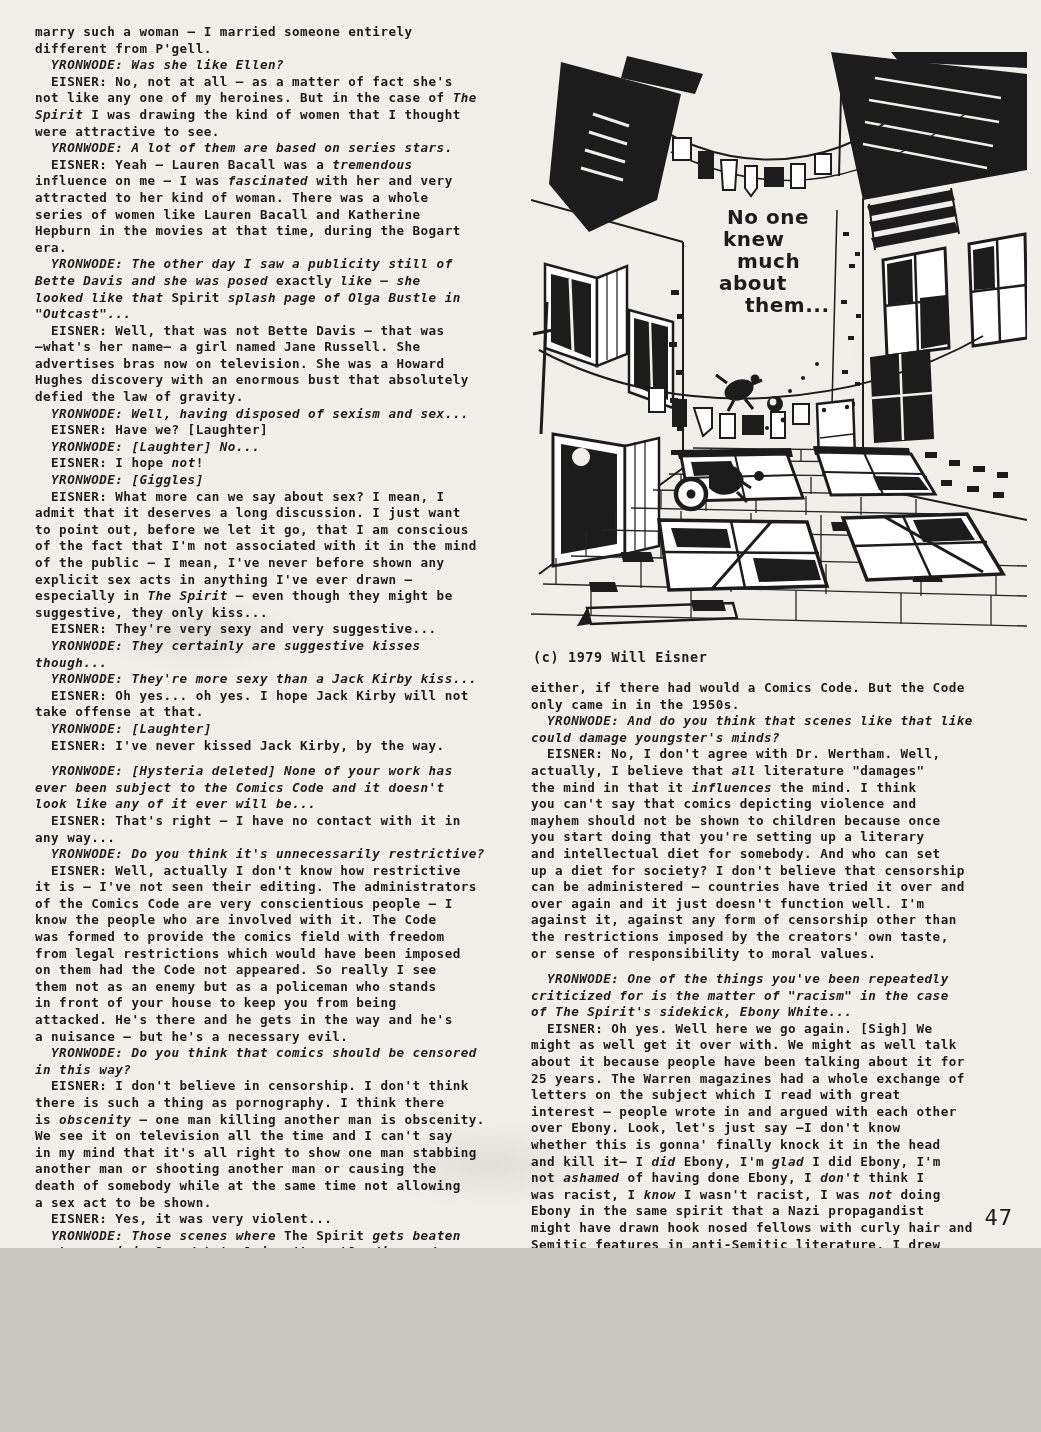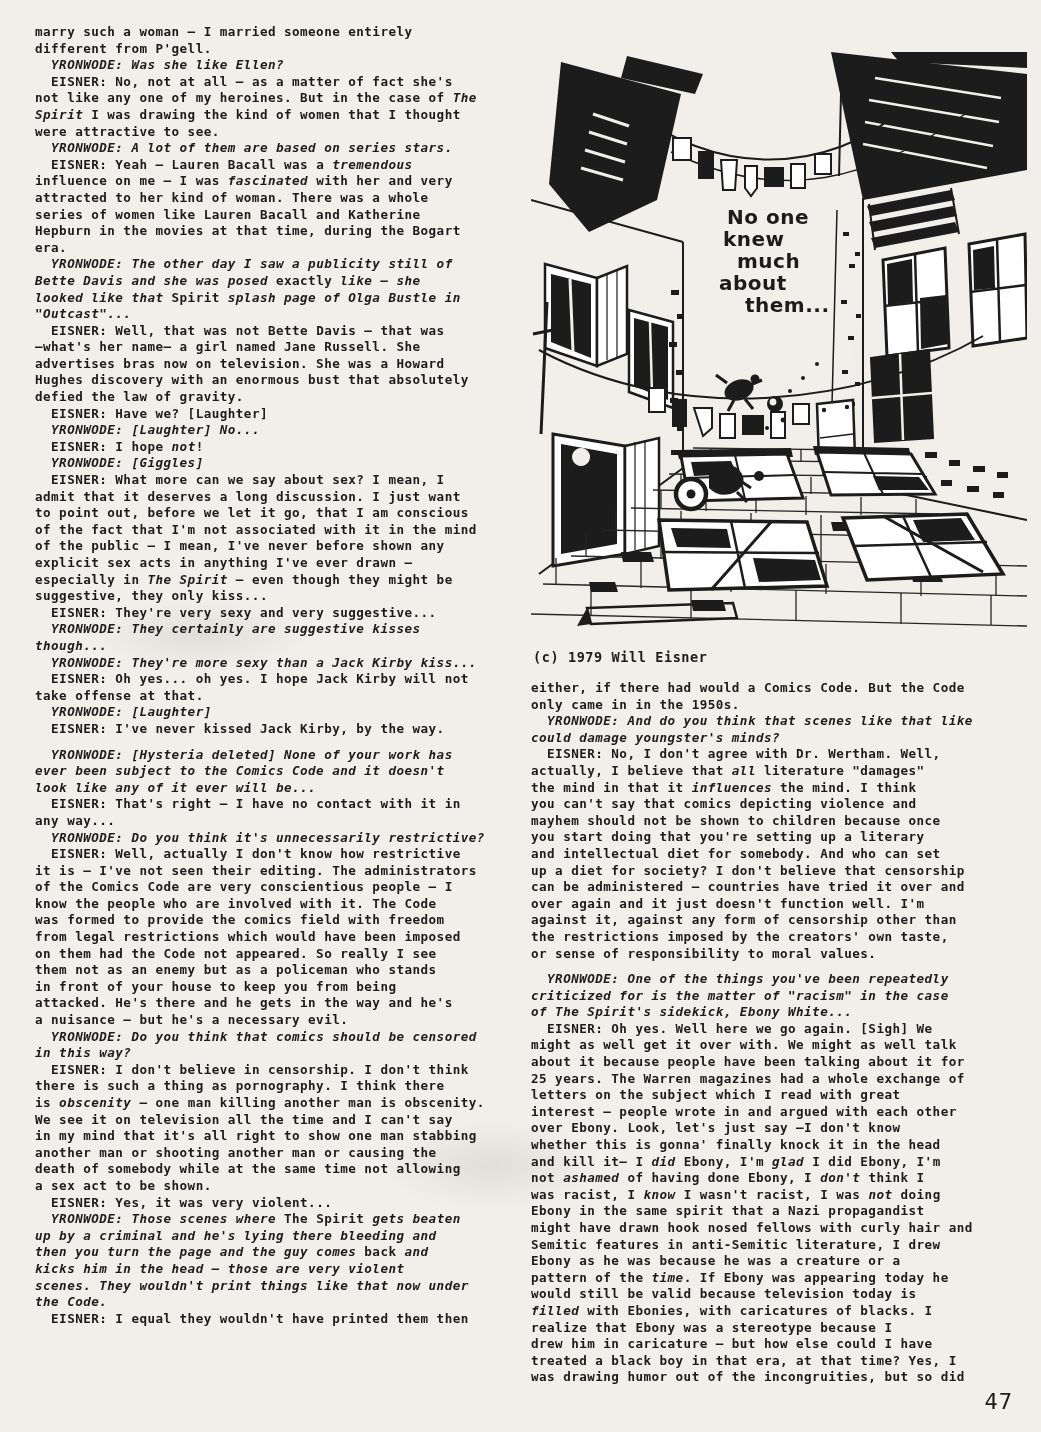--- a/index.html
+++ b/index.html
@@ -1,17 +1,17 @@
 <!DOCTYPE html>
 <html><head>
 <meta charset="utf-8">
 <style>
   html,body{margin:0;padding:0;background:#c8c6c0;}
   .page{
-    position:relative;width:1041px;height:1432px;margin:0 auto;
+    position:relative;width:1041px;height:1248px;margin:0 auto;
     background:#f1efe9;
     color:#1c1c1c;
     font-family:"DejaVu Sans Mono","Liberation Mono",monospace;
     overflow:hidden;
   }
   .blot{position:absolute;border-radius:50%;pointer-events:none;
     background:radial-gradient(closest-side,rgba(110,108,100,0.13),rgba(110,108,100,0));}
   .col{position:absolute;}
   #col-left{left:35px;top:24px;width:476px;}
   .rightwrap{position:absolute;left:531px;top:52px;width:496px;}
@@ -56,20 +56,21 @@
 era.</p>
       <p class="para ital">  YRONWODE: The other day I saw a publicity still of
 Bette Davis and she was posed <em>exactly</em> like — she
 looked like that <em>Spirit</em> splash page of Olga Bustle in
 "Outcast"...</p>
       <p class="para rom">  EISNER: Well, that was not Bette Davis — that was
 —what's her name— a girl named Jane Russell. She
 advertises bras now on television. She was a Howard
 Hughes discovery with an enormous bust that absolutely
 defied the law of gravity.</p>
+      <p class="para ital">  YRONWODE: Well, having disposed of sexism and sex...</p>
       <p class="para rom">  EISNER: Have we? [Laughter]</p>
       <p class="para ital">  YRONWODE: [Laughter] No...</p>
       <p class="para rom">  EISNER: I hope <em>not</em>!</p>
       <p class="para ital">  YRONWODE: [Giggles]</p>
       <p class="para rom">  EISNER: What more can we say about sex? I mean, I
 admit that it deserves a long discussion. I just want
 to point out, before we let it go, that I am conscious
 of the fact that I'm not associated with it in the mind
 of the public — I mean, I've never before shown any
 explicit sex acts in anything I've ever drawn —

